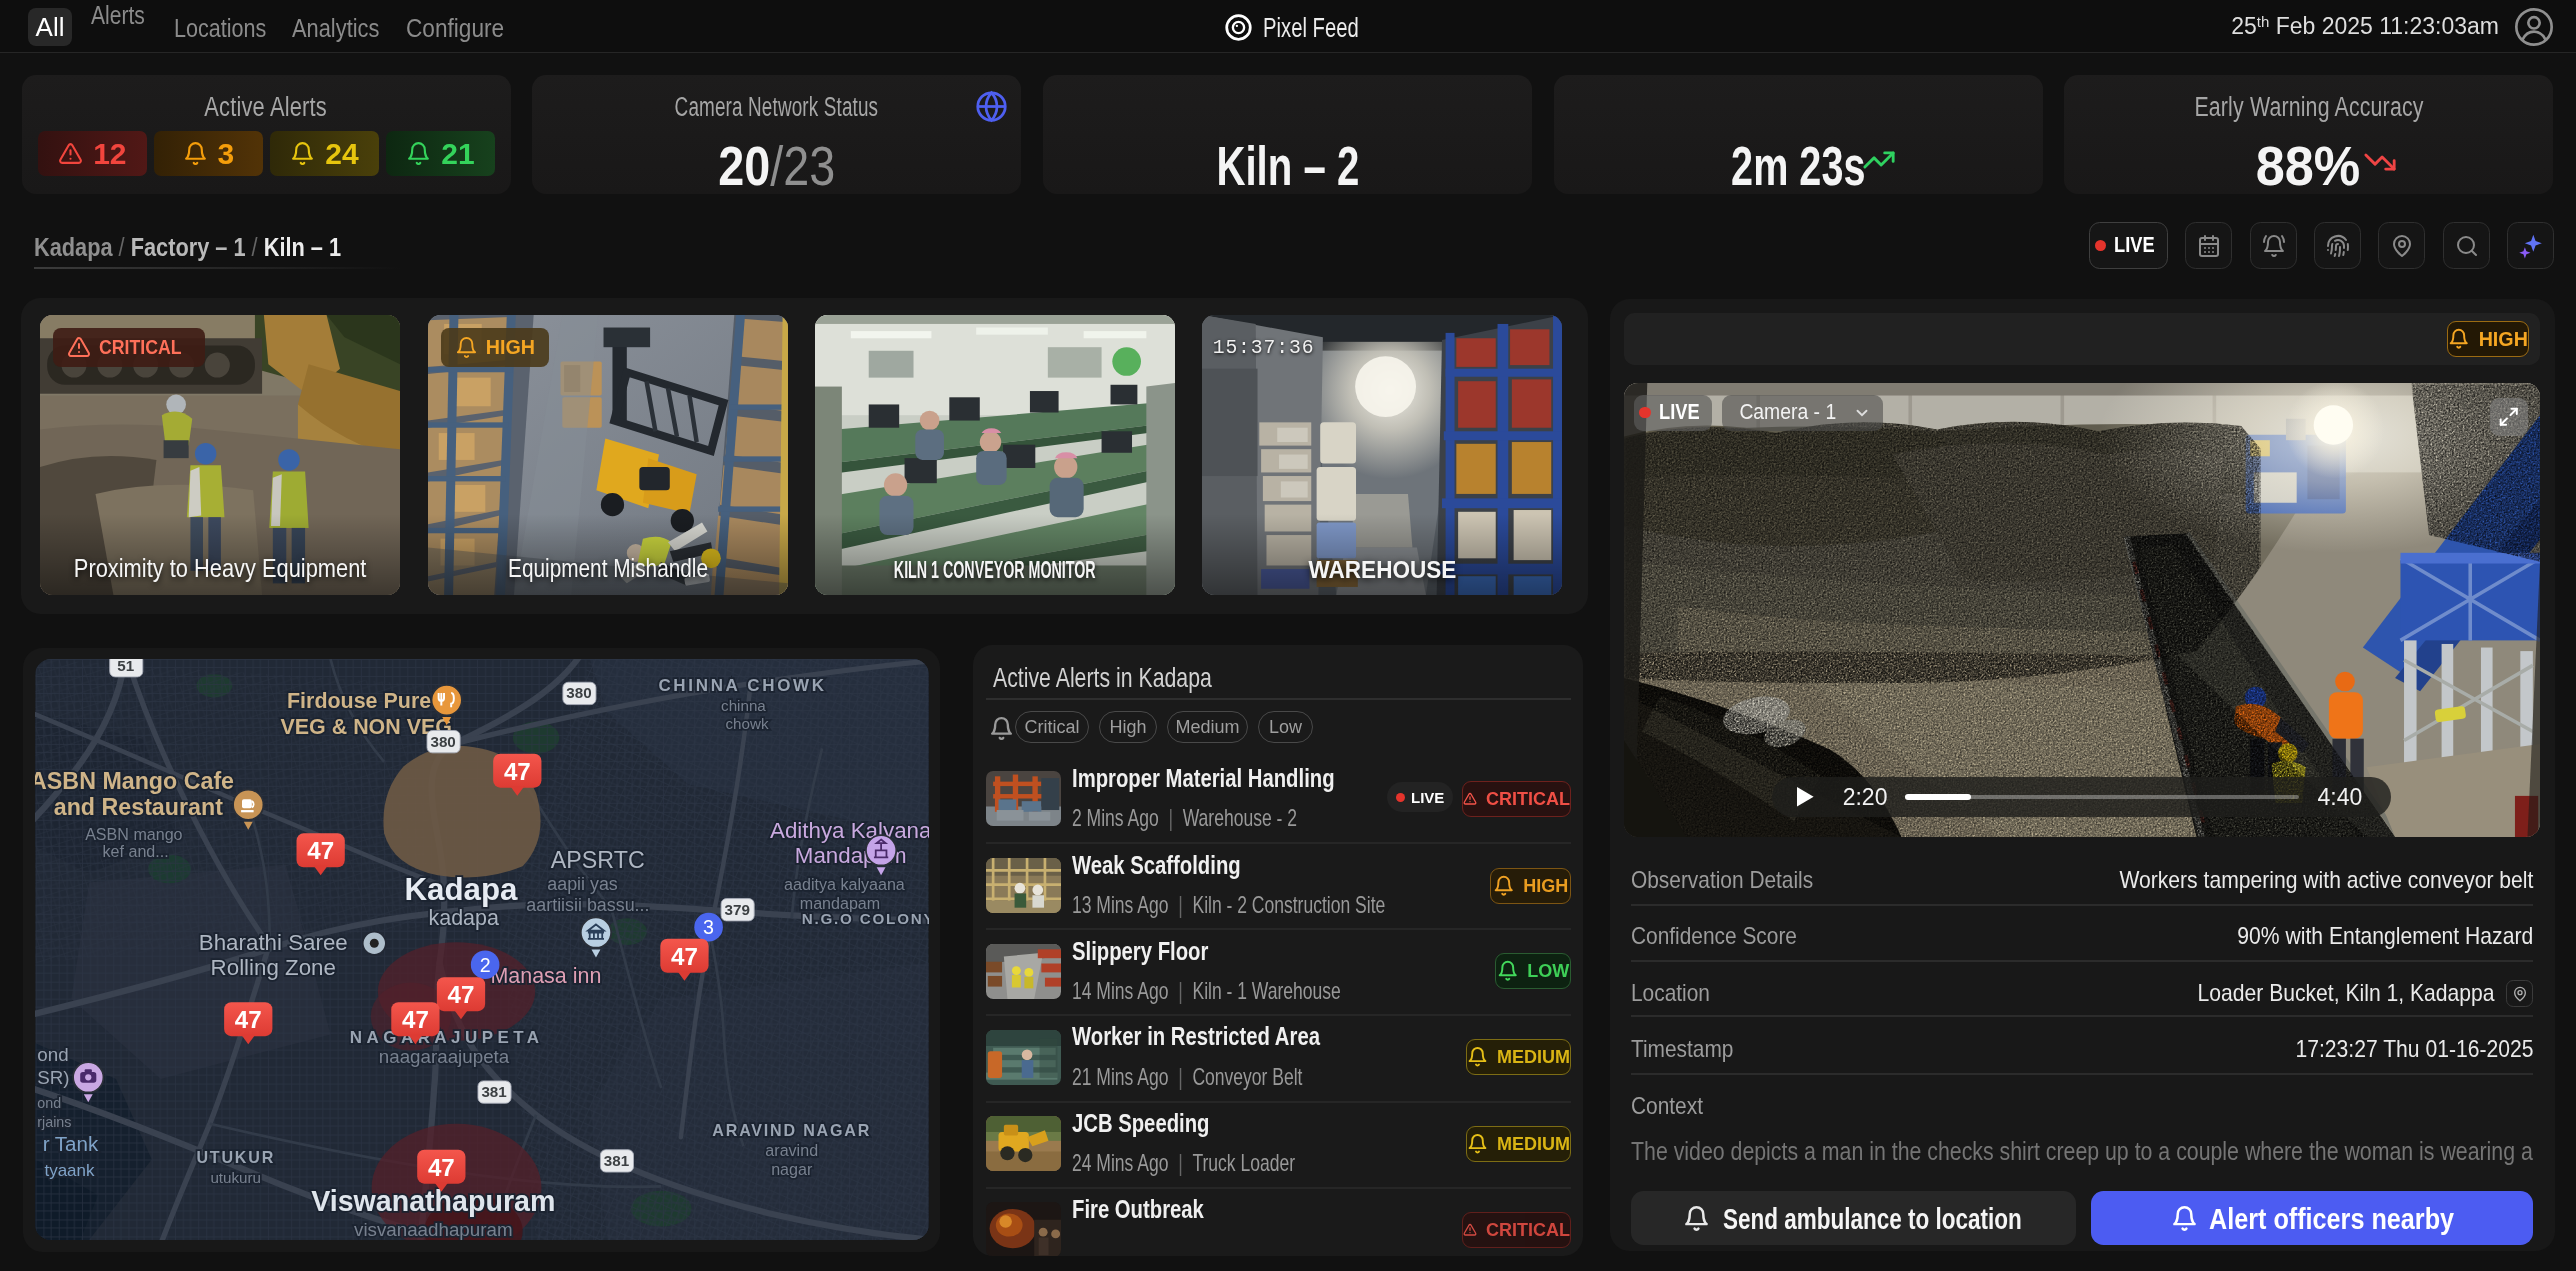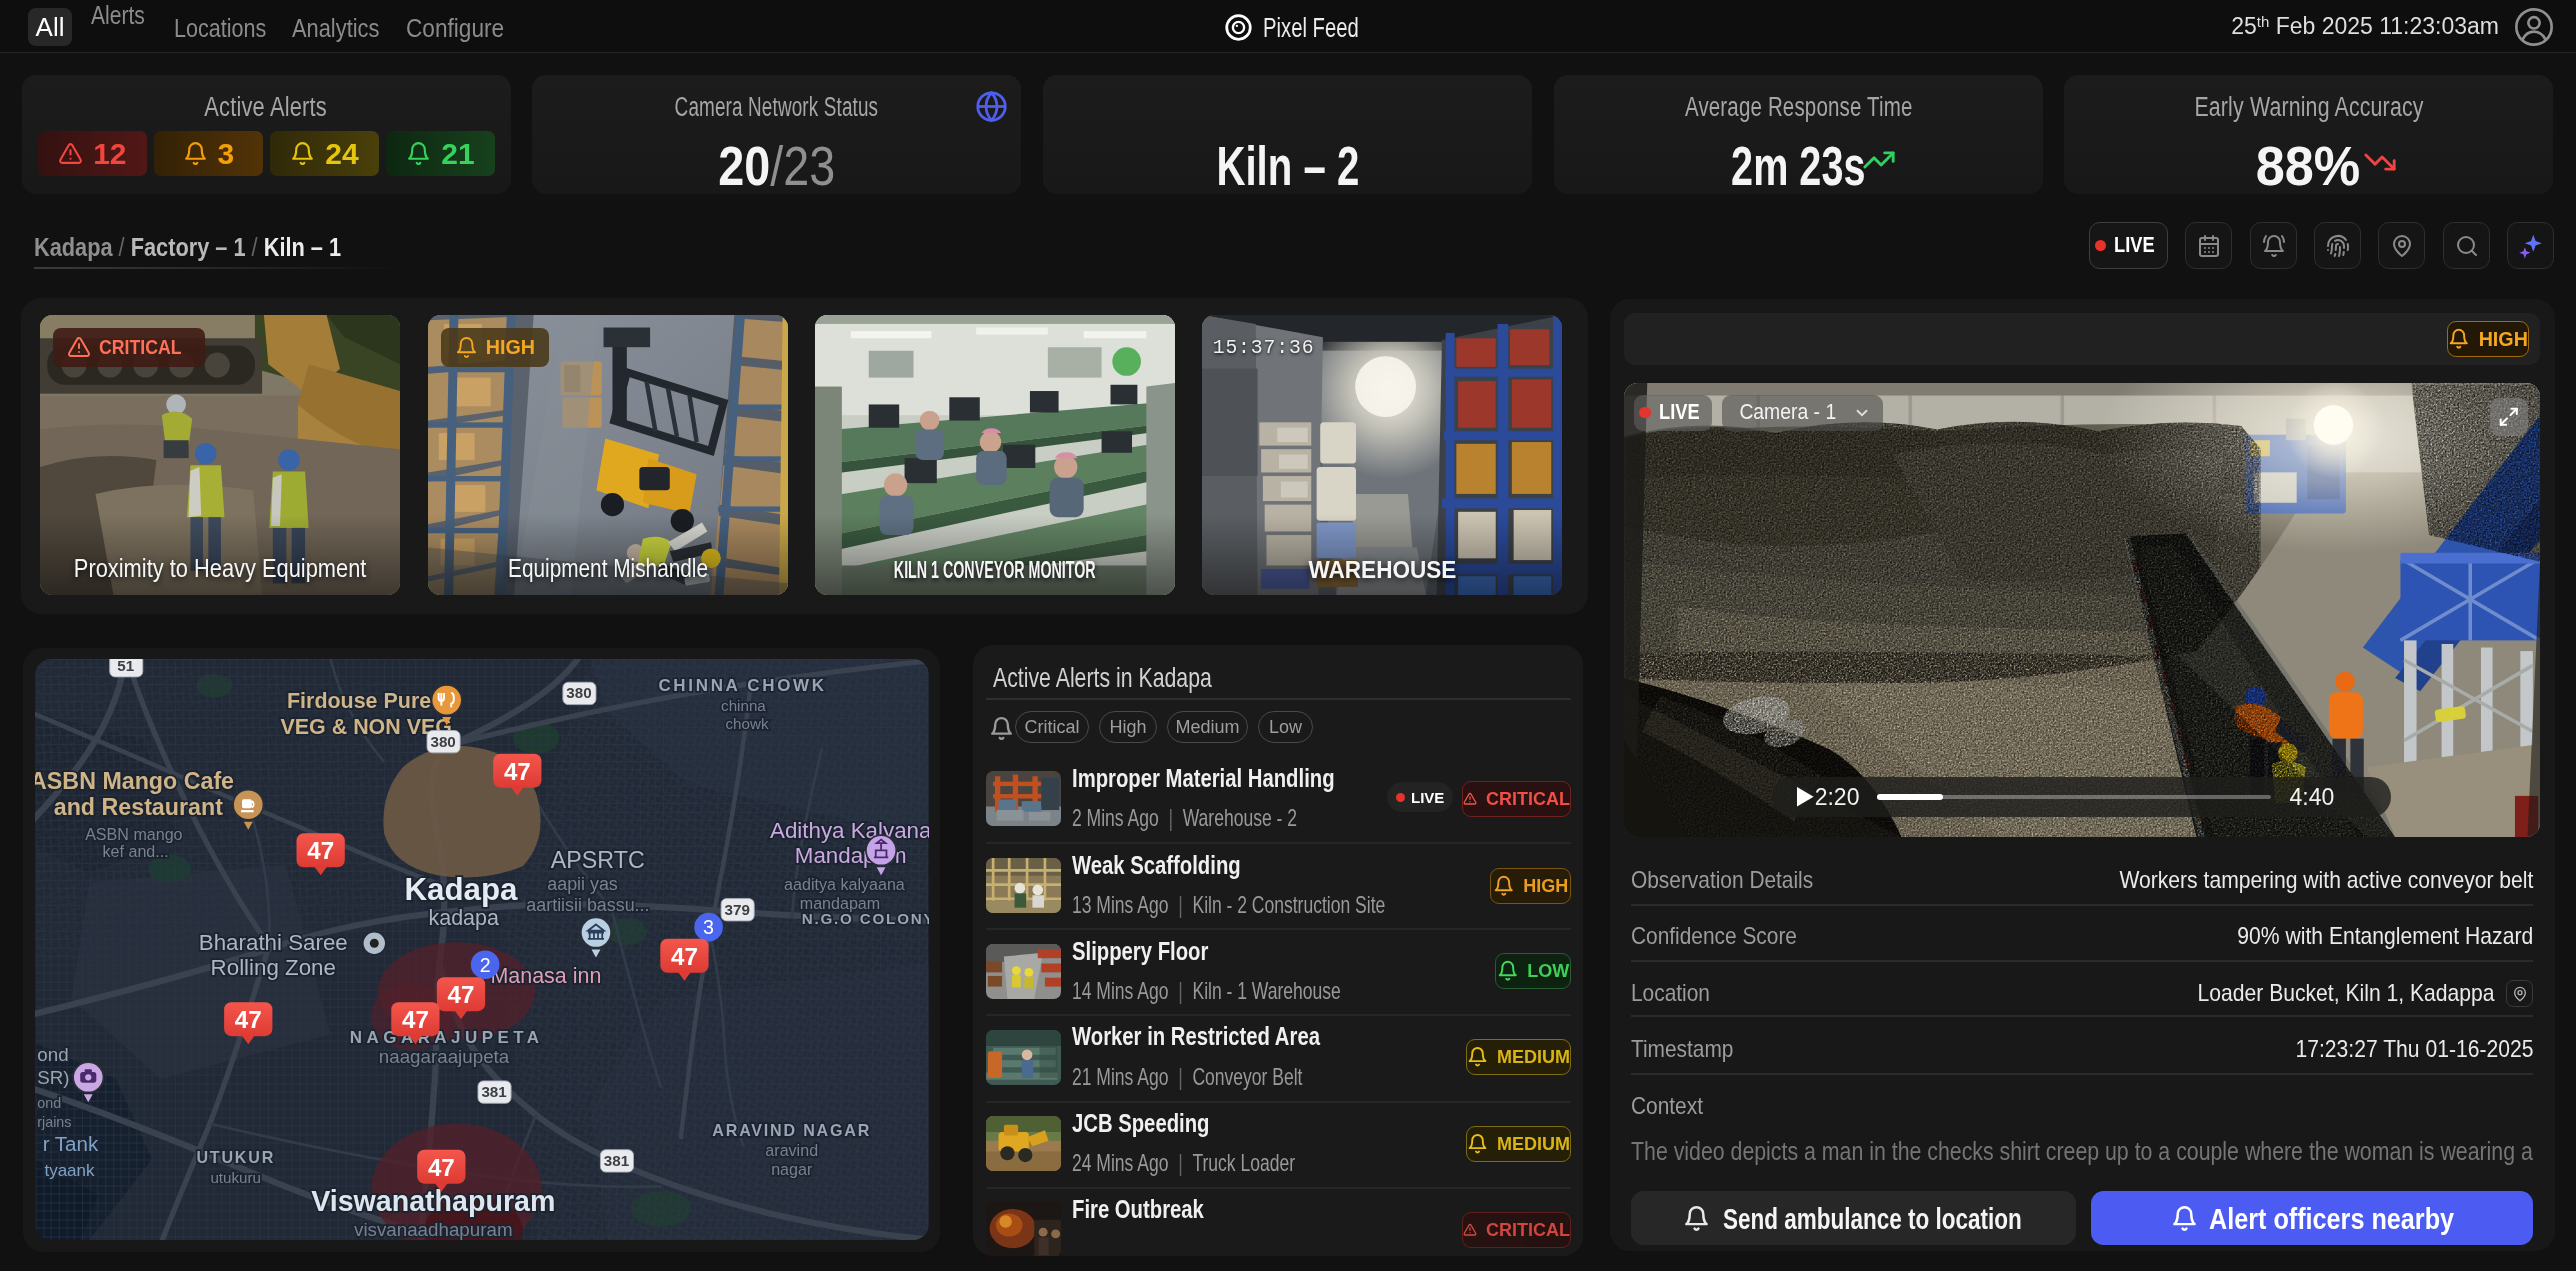--- a/index.html
+++ b/index.html
@@ -76,21 +76,20 @@
       <circle cx="12" cy="12" r="10"></circle>
       <path d="M2 12h20"></path>
       <path d="M12 2a15.3 15.3 0 0 1 4 10 15.3 15.3 0 0 1-4 10 15.3 15.3 0 0 1-4-10 15.3 15.3 0 0 1 4-10z"></path>
     </svg>
 <div class="abs cval" style="left:532px;top:134px">
       <span class="sxc" style="transform:scaleX(.85)">20<span style="color:#8f8f8f;font-weight:400">/23</span></span>
     </div>
 <div class="abs cval" style="left:1043px;top:134px">
       <span class="sxc" style="transform:scaleX(.73)">Kiln – 2</span>
     </div>
-<div class="abs ctitle" style="left:1554px;top:92px;width:489px"><span class="sxc" style="transform:scaleX(.76)">Average Response Time</span></div>
 <div class="abs cval" style="left:1554px;top:134px">
       <span class="sxc" style="transform:scaleX(.72)">2m 23s</span>
     </div>
 <svg class="abs" style="left:1862px;top:143px" width="34" height="34" viewBox="0 0 24 24" fill="none" stroke="#2fd160" stroke-width="2" stroke-linecap="round" stroke-linejoin="round">
       <polyline points="22 7 13.5 15.5 8.5 10.5 2 17"></polyline>
       <polyline points="16 7 22 7 22 13"></polyline>
     </svg>
 <div class="abs ctitle" style="left:2064px;top:92px;width:489px"><span class="sxc" style="transform:scaleX(.79)">Early Warning Accuracy</span></div>
 <div class="abs cval" style="left:2064px;top:134px">
       <span class="sxc" style="transform:scaleX(.95)">88%</span>
@@ -932,21 +931,21 @@
           <polyline points="15 3 21 3 21 9"></polyline>
           <polyline points="9 21 3 21 3 15"></polyline>
           <line x1="21" y1="3" x2="14" y2="10"></line>
           <line x1="3" y1="21" x2="10" y2="14"></line>
         </svg>
       </div>
 <div class="abs flex" style="left:148px;top:394px;width:619px;height:40px;background:rgba(30,30,27,.80);border-radius:20.6px">
 <svg style="margin-left:23px" width="19.7" height="21.5" viewBox="0 0 20 22">
           <polygon points="2,1 19,11 2,21" fill="#fff"></polygon>
         </svg>
-<span style="margin-left:0;font-size:23px;color:#f2f2f2">2:20</span>
+<span style="margin-left:28px;font-size:23px;color:#f2f2f2">2:20</span>
 <div style="position:relative;margin-left:18px;width:394px;height:4.5px;border-radius:2.7px;background:rgba(255,255,255,.32)">
           <div style="position:absolute;left:0;top:-0.9px;width:66px;height:6.3px;border-radius:3.6px;background:#fff"></div>
         </div>
 <span style="margin-left:18px;font-size:23px;color:#f2f2f2">4:40</span>
 </div>
 </div>
 
 <div class="rowlbl" style="top:866px"><span class="sx" style="transform:scaleX(.87)">Observation Details</span></div>
 <div class="rowval" style="top:866px"><span class="sxr" style="transform:scaleX(.88)">Workers tampering with active conveyor belt</span></div>
 <div class="rowdiv" style="top:904px"></div>

